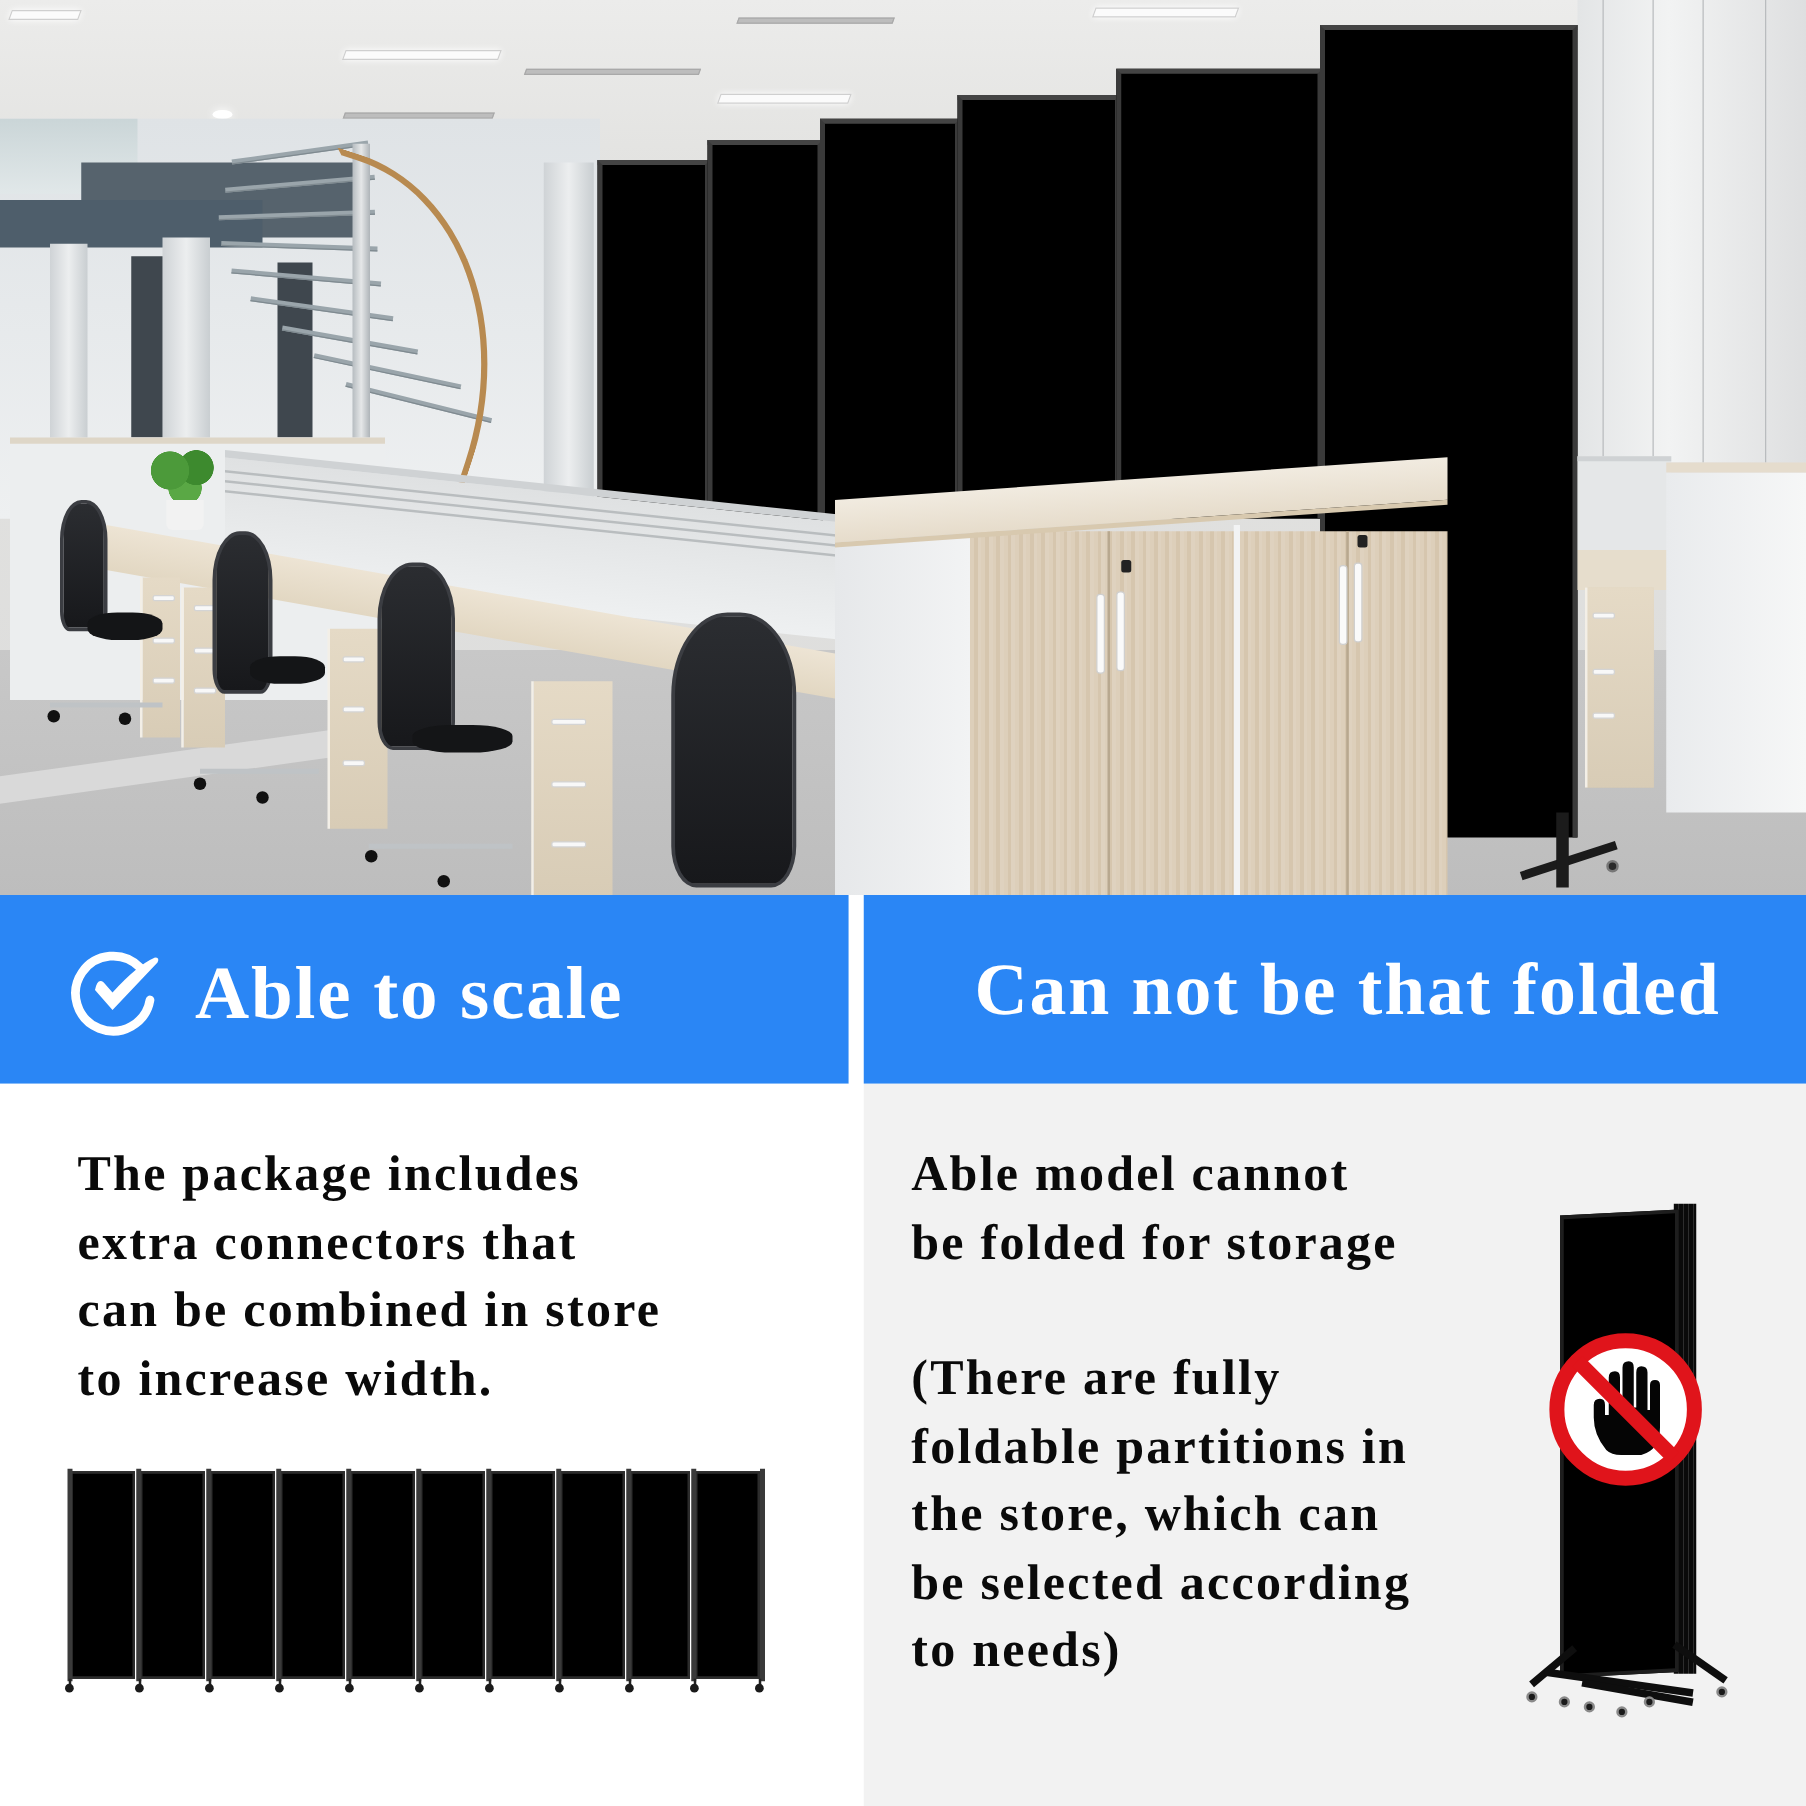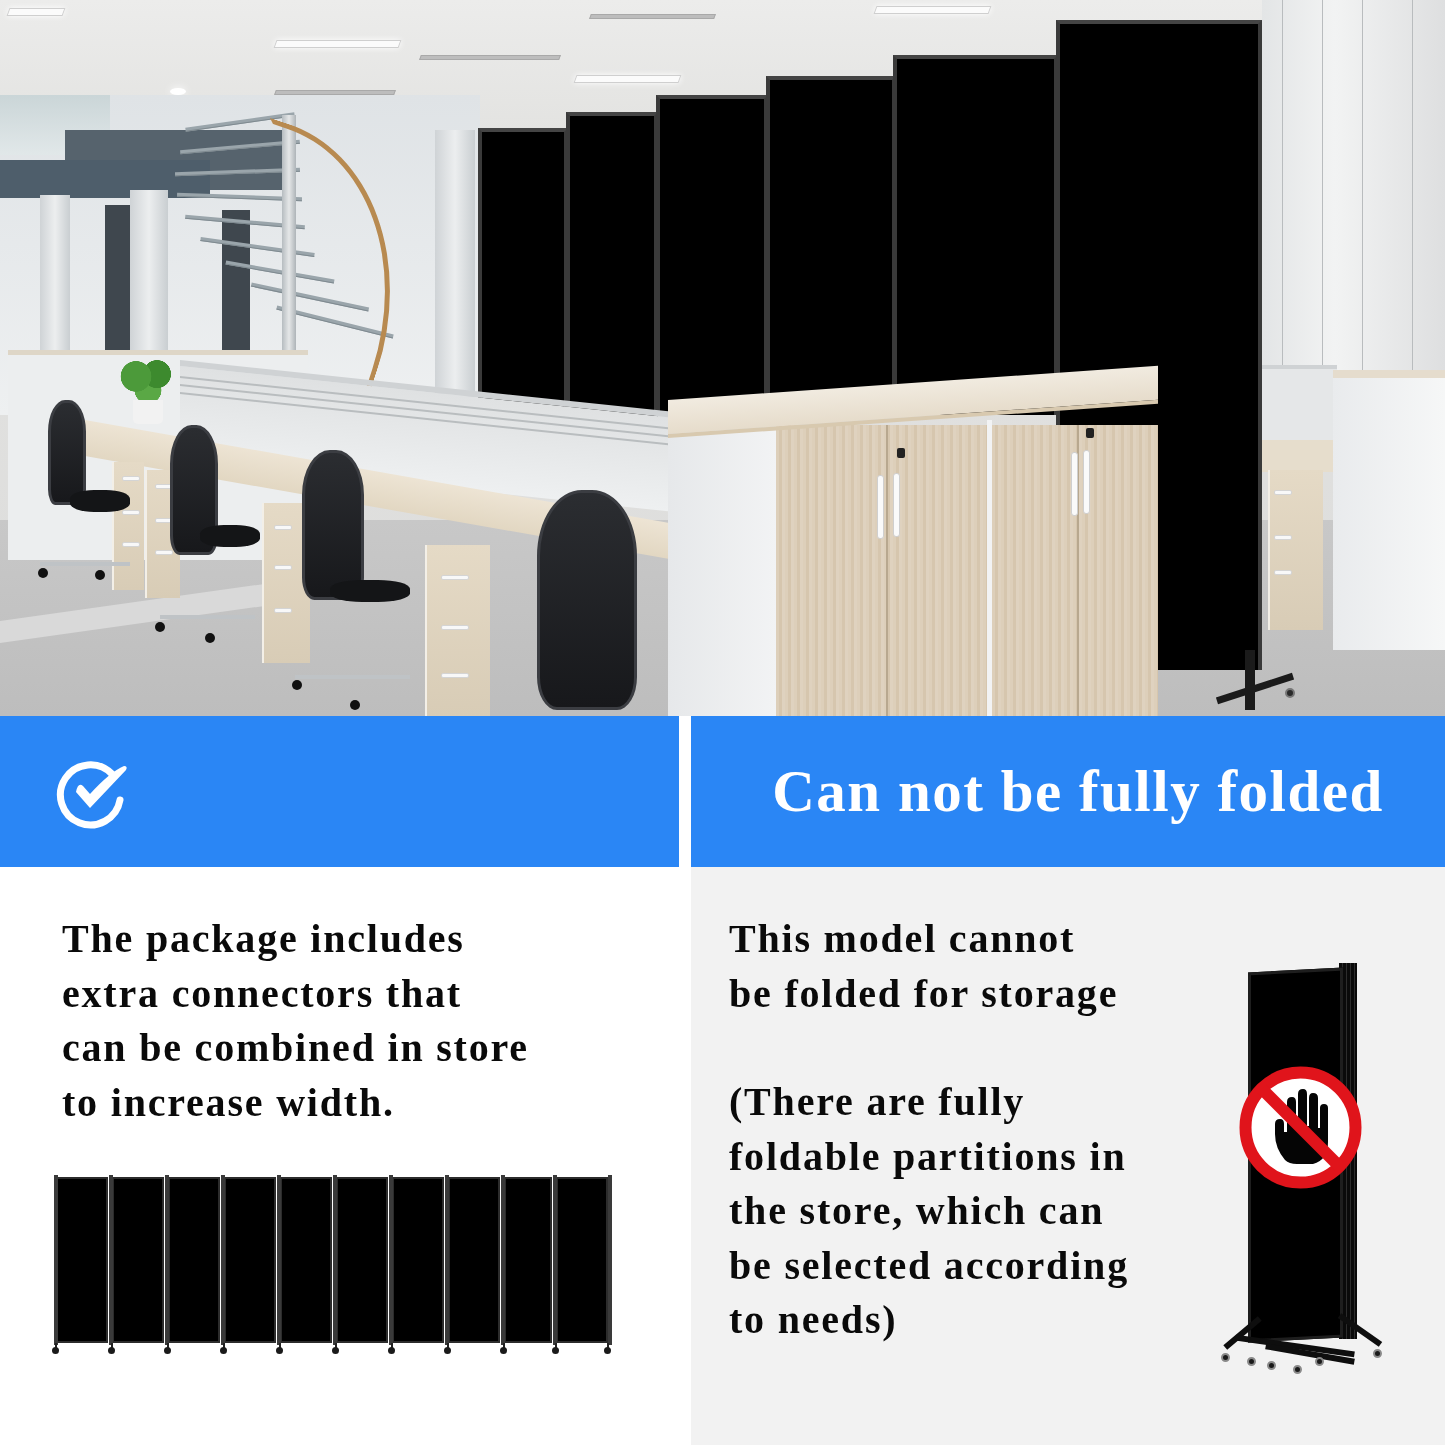--- a/index.html
+++ b/index.html
@@ -240,34 +240,35 @@
   <div class="cab-handle" style="left:1083px;top:450px;"></div>
   <div class="cab-lock" style="left:897px;top:448px;"></div>
   <div class="cab-lock" style="left:1086px;top:428px;"></div>
 </div>
 
 <div class="banner banner-left">
   <svg class="check-icon" viewBox="0 0 80 80">
     <path d="M58 22 A30 30 0 1 0 66 48" fill="none" stroke="#ffffff" stroke-width="7" stroke-linecap="round"></path>
     <path d="M22 40 L36 56 L72 18 Q74 14 70 14 Q56 20 36 42 L29 34 Q24 30 22 40 Z" fill="#ffffff"></path>
   </svg>
+  <span class="banner-title">Able to scale</span>
 </div>
 <div class="banner-gap"></div>
 <div class="banner banner-right">
-  <span class="banner-title">Can not be fully folded</span>
+  <span class="banner-title">Can not be that folded</span>
 </div>
 
 <div class="panel-left"></div>
 <div class="panel-right"></div>
 
 <div class="body-text left-text">The package includes
 extra connectors that
 can be combined in store
 to increase width.</div>
-<div class="body-text right-text-1">This model cannot
+<div class="body-text right-text-1">Able model cannot
 be folded for storage</div>
 <div class="body-text right-text-2">(There are fully
 foldable partitions in
 the store, which can
 be selected according
 to needs)</div>
 
 <div class="product-wide">
   <div class="pw-panel" style="left:4px;width:52px;"></div>
   <div class="pw-panel" style="left:60px;width:52px;"></div>

